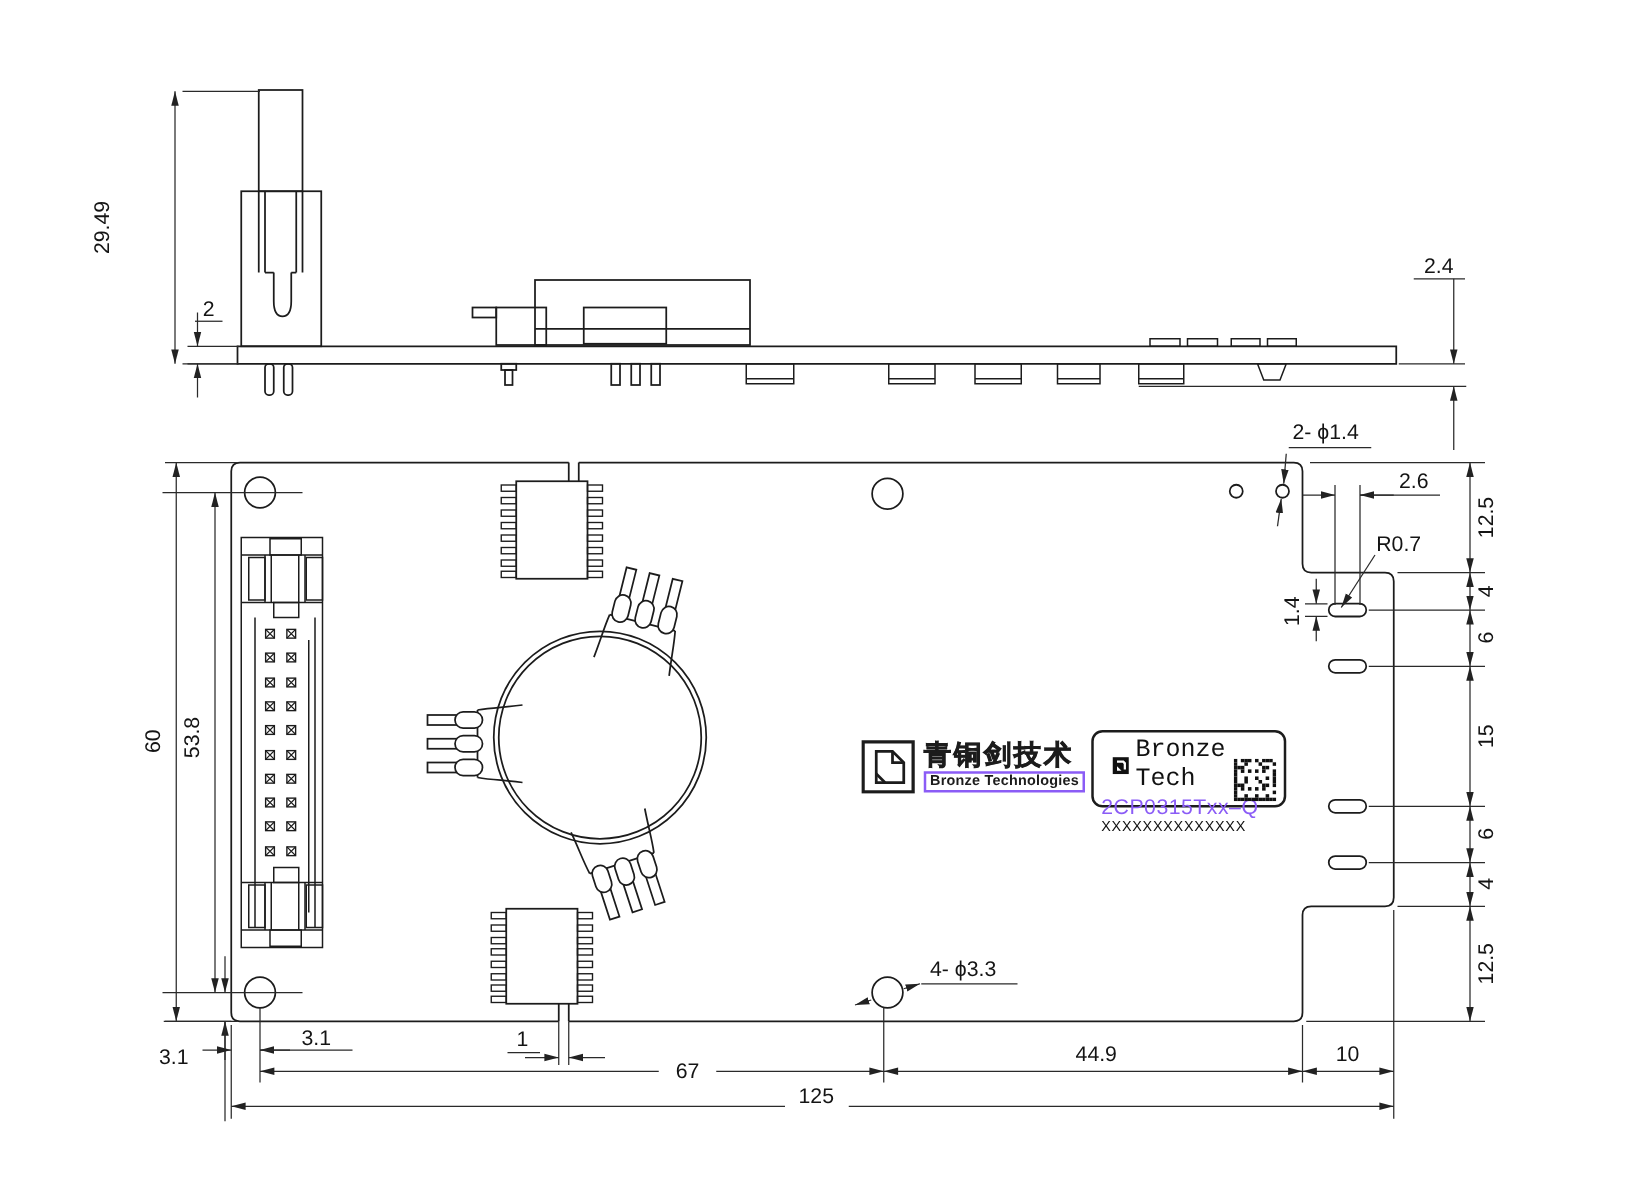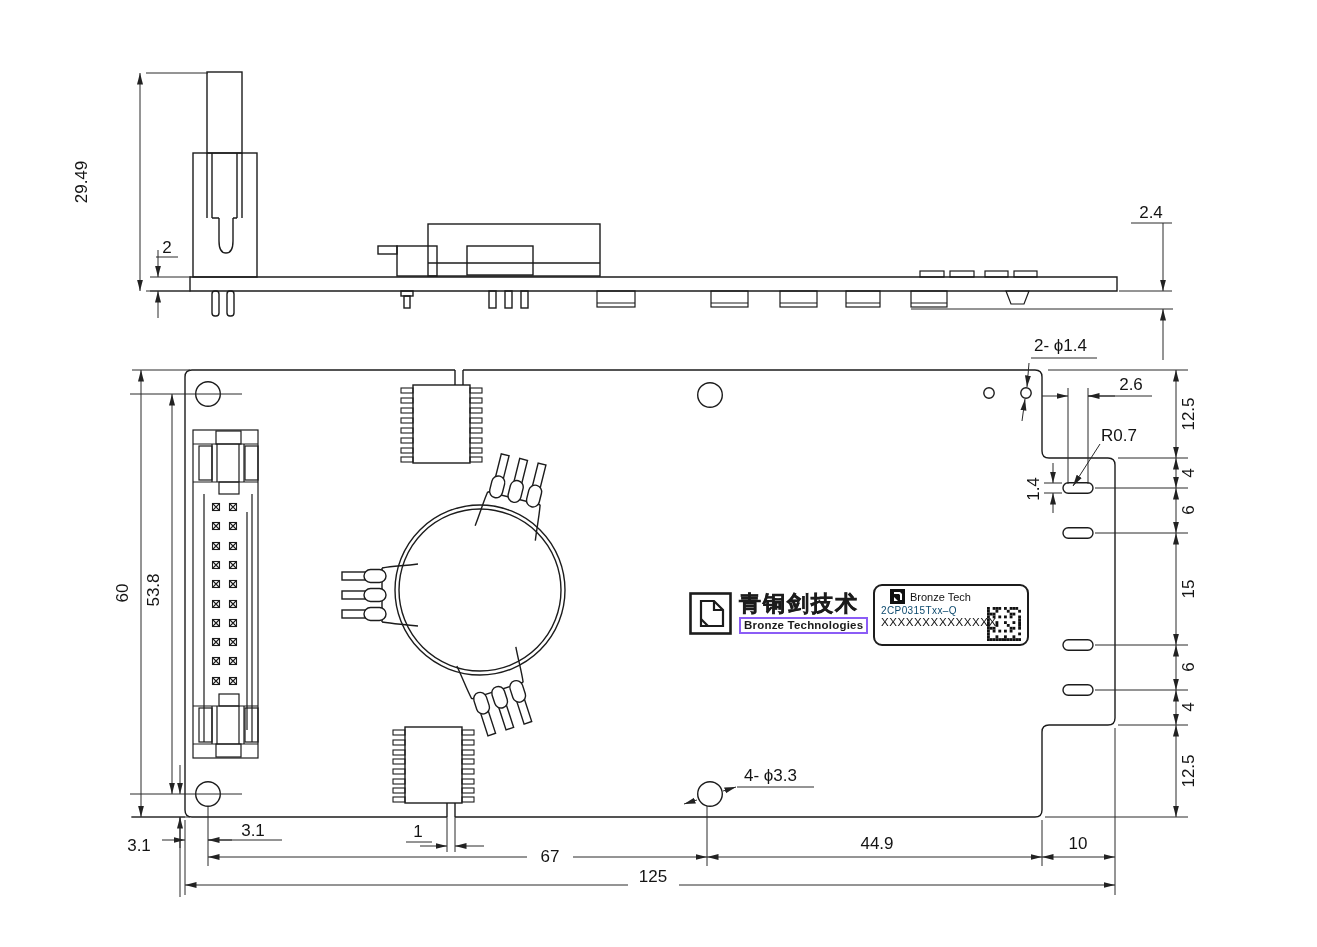--- a/index.html
+++ b/index.html
@@ -8,22 +8,22 @@
   svg text{font-family:"Liberation Sans",sans-serif;font-size:17px;fill:#141414;}
   .logo-group{position:absolute;left:689px;top:592px;display:flex;align-items:flex-start;}
   .logo-cn{font-weight:bold;font-size:22px;letter-spacing:2px;color:#1c1c1c;line-height:24px;
            -webkit-text-stroke:0.5px #1c1c1c;}
   .logo-en{border:2px solid #8b5cf6;font-weight:bold;font-size:11.5px;color:#1c1c1c;
            padding:0 3px;letter-spacing:.2px;line-height:13px;margin-top:1px;display:inline-block;}
   .logo-txt{margin-left:7px;display:flex;flex-direction:column;align-items:flex-start;}
   .name-label{position:absolute;left:873px;top:584px;width:156px;height:62px;border:2.5px solid #1c1c1c;
               border-radius:9px;background:#fff;box-sizing:border-box;}
   .nl-row1{display:flex;align-items:center;margin:3px 0 0 15px;}
-  .nl-brand{font-size:11px;color:#111;margin-left:5px;}
-  .nl-part{font-size:10px;color:#0c4a6e;margin:1px 0 0 6px;letter-spacing:.4px;}
+  .nl-brand{font-size:20px;color:#111;margin-left:5px;font-family:Liberation Mono, monospace;}
+  .nl-part{font-size:17px;color:#8b5cf6;margin:1px 0 0 6px;letter-spacing:.4px;}
   .nl-serial{font-size:11.5px;color:#111;margin:0 0 0 6px;letter-spacing:.6px;}
   .nl-dm{position:absolute;right:6px;bottom:3px;}
 </style>
 </head>
 <body>
 
 <div class="canvas">
 
 <svg width="1317" height="947" viewBox="0 0 1317 947">
   <defs>

